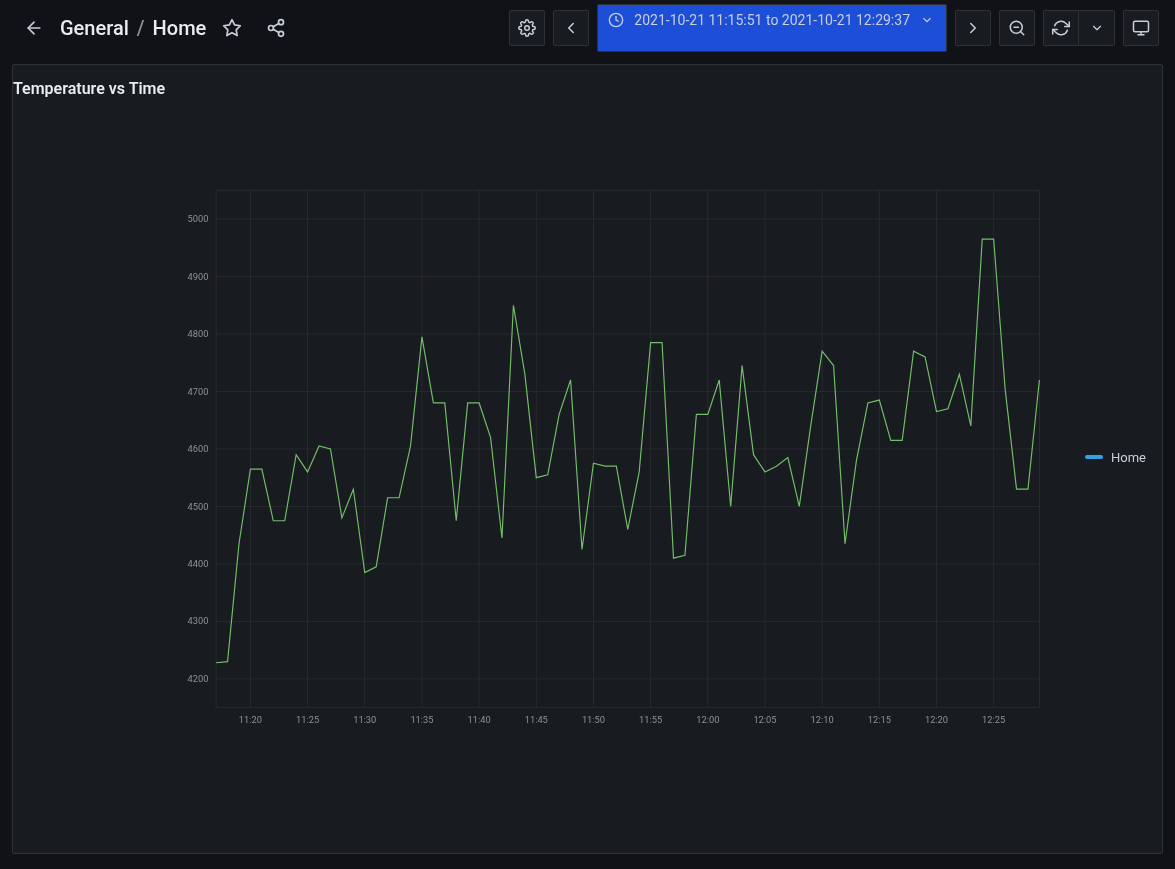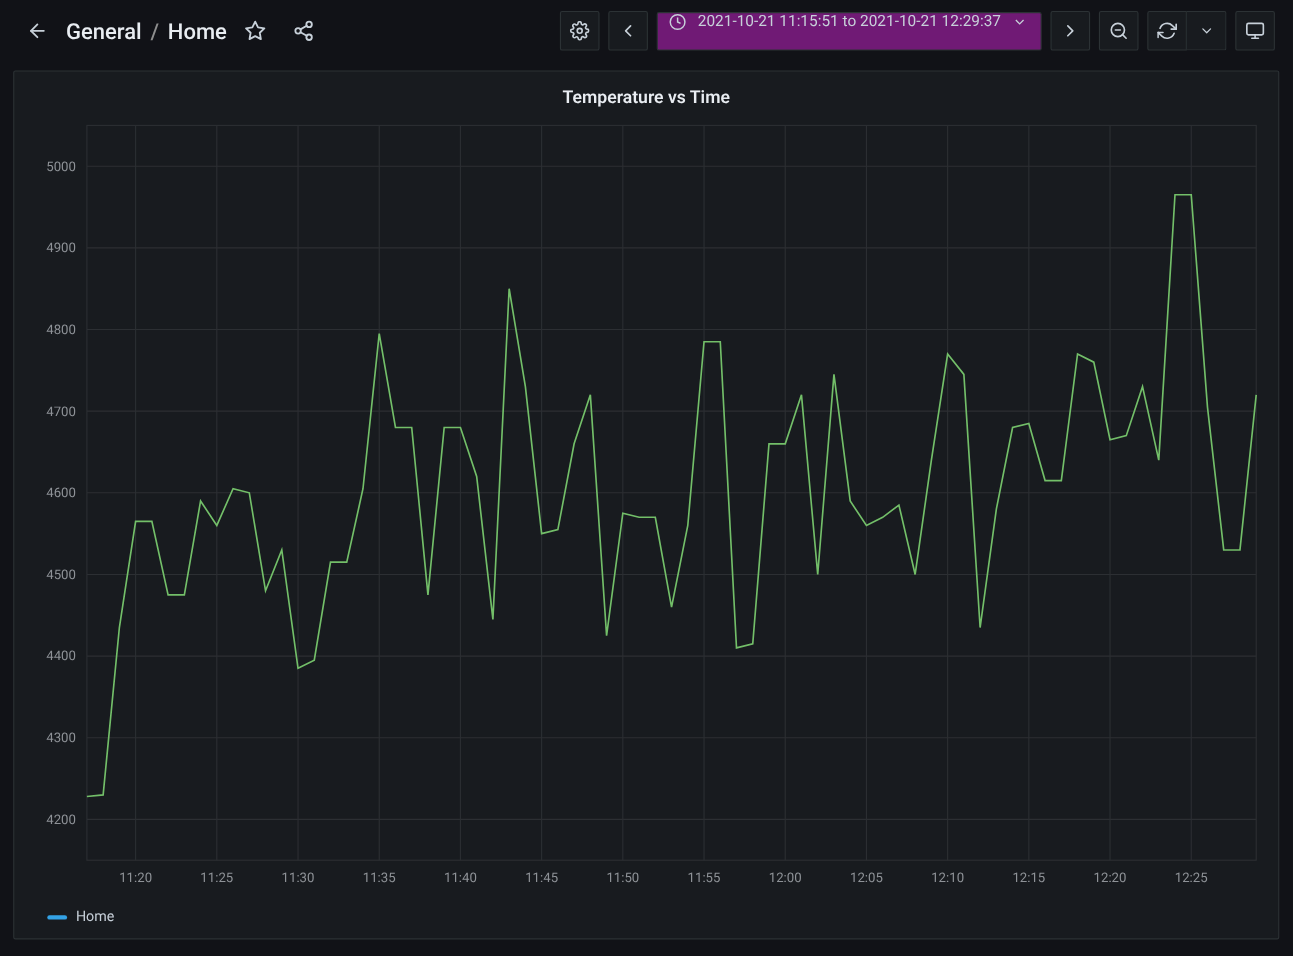--- a/index.html
+++ b/index.html
@@ -5,27 +5,27 @@
   html,body{margin:0;padding:0;background:#111217;color:#d8d9da;font-family:-apple-system,BlinkMacSystemFont,"Segoe UI",Roboto,Helvetica,Arial,sans-serif;font-size:14px;width:1175px;height:869px;overflow:hidden}
   *{box-sizing:border-box}
   .toolbar{display:flex;align-items:center;height:56px;padding:0 16px;gap:8px}
   .icon-btn{width:36px;height:36px;border:1px solid #2c3235;background:#181b1f;border-radius:2px;display:flex;align-items:center;justify-content:center;cursor:pointer;color:#c7d0d9}
   .icon-btn svg{width:18px;height:18px;stroke:#c7d0d9;fill:none;stroke-width:2;stroke-linecap:round;stroke-linejoin:round}
   .plain-btn{width:36px;height:36px;display:flex;align-items:center;justify-content:center;cursor:pointer;color:#c7d0d9;background:transparent}
   .plain-btn svg{width:20px;height:20px;stroke:#c7d0d9;fill:none;stroke-width:2;stroke-linecap:round;stroke-linejoin:round}
   .title-group{display:flex;align-items:center;gap:8px;font-size:20px;font-weight:500;color:#e9edf2}
   .title-group .sep{color:#8e8e8e}
   .spacer{flex:1}
-  .time-picker{display:flex;align-items:center;height:35px;border:1px solid #2c3235;background:#701a75;border-radius:2px;padding:0 12px 16px 10px;gap:10px;cursor:pointer;color:#c7d0d9;font-size:14px}
+  .time-picker{display:flex;align-items:center;height:48px;border:1px solid #2c3235;background:#1d4ed8;border-radius:2px;padding:0 12px 16px 10px;gap:10px;cursor:pointer;color:#c7d0d9;font-size:14px}
   .time-picker svg{width:16px;height:16px;stroke:#c7d0d9;fill:none;stroke-width:2}
   .btn-group{display:flex}
   .btn-group .icon-btn{border-radius:0}
   .btn-group .icon-btn:first-child{border-top-left-radius:2px;border-bottom-left-radius:2px}
   .btn-group .icon-btn:last-child{border-top-right-radius:2px;border-bottom-right-radius:2px;border-left:0}
-  .panel{margin:8px 12px 12px 12px;border:1px solid #2c3235;background:#181b1f;border-radius:2px;height:790px;display:flex;flex-direction:column}
+  .panel{margin:8px 12px 12px 12px;border:1px solid #2c3235;background:#181b1f;border-radius:2px;height:790px;display:flex;}
   .panel-title{text-align:center;color:#e9edf2;font-weight:600;font-size:16px;padding:14px 0 6px 0}
   .chart-wrap{flex:1;position:relative}
   .chart-svg{position:absolute;inset:0;width:100%;height:100%}
   .legend{display:flex;align-items:center;gap:8px;padding:8px 16px 12px 30px;font-size:13px;color:#c7d0d9}
   .legend-swatch{width:18px;height:4px;border-radius:2px}
   .axis text{fill:#8e9297;font-size:12px}
   .grid line{stroke:#2c2f33;stroke-width:1}
   .plot-border{stroke:#2c2f33;stroke-width:1;fill:none}
   .series{fill:none;stroke-width:1.5}
 </style>

